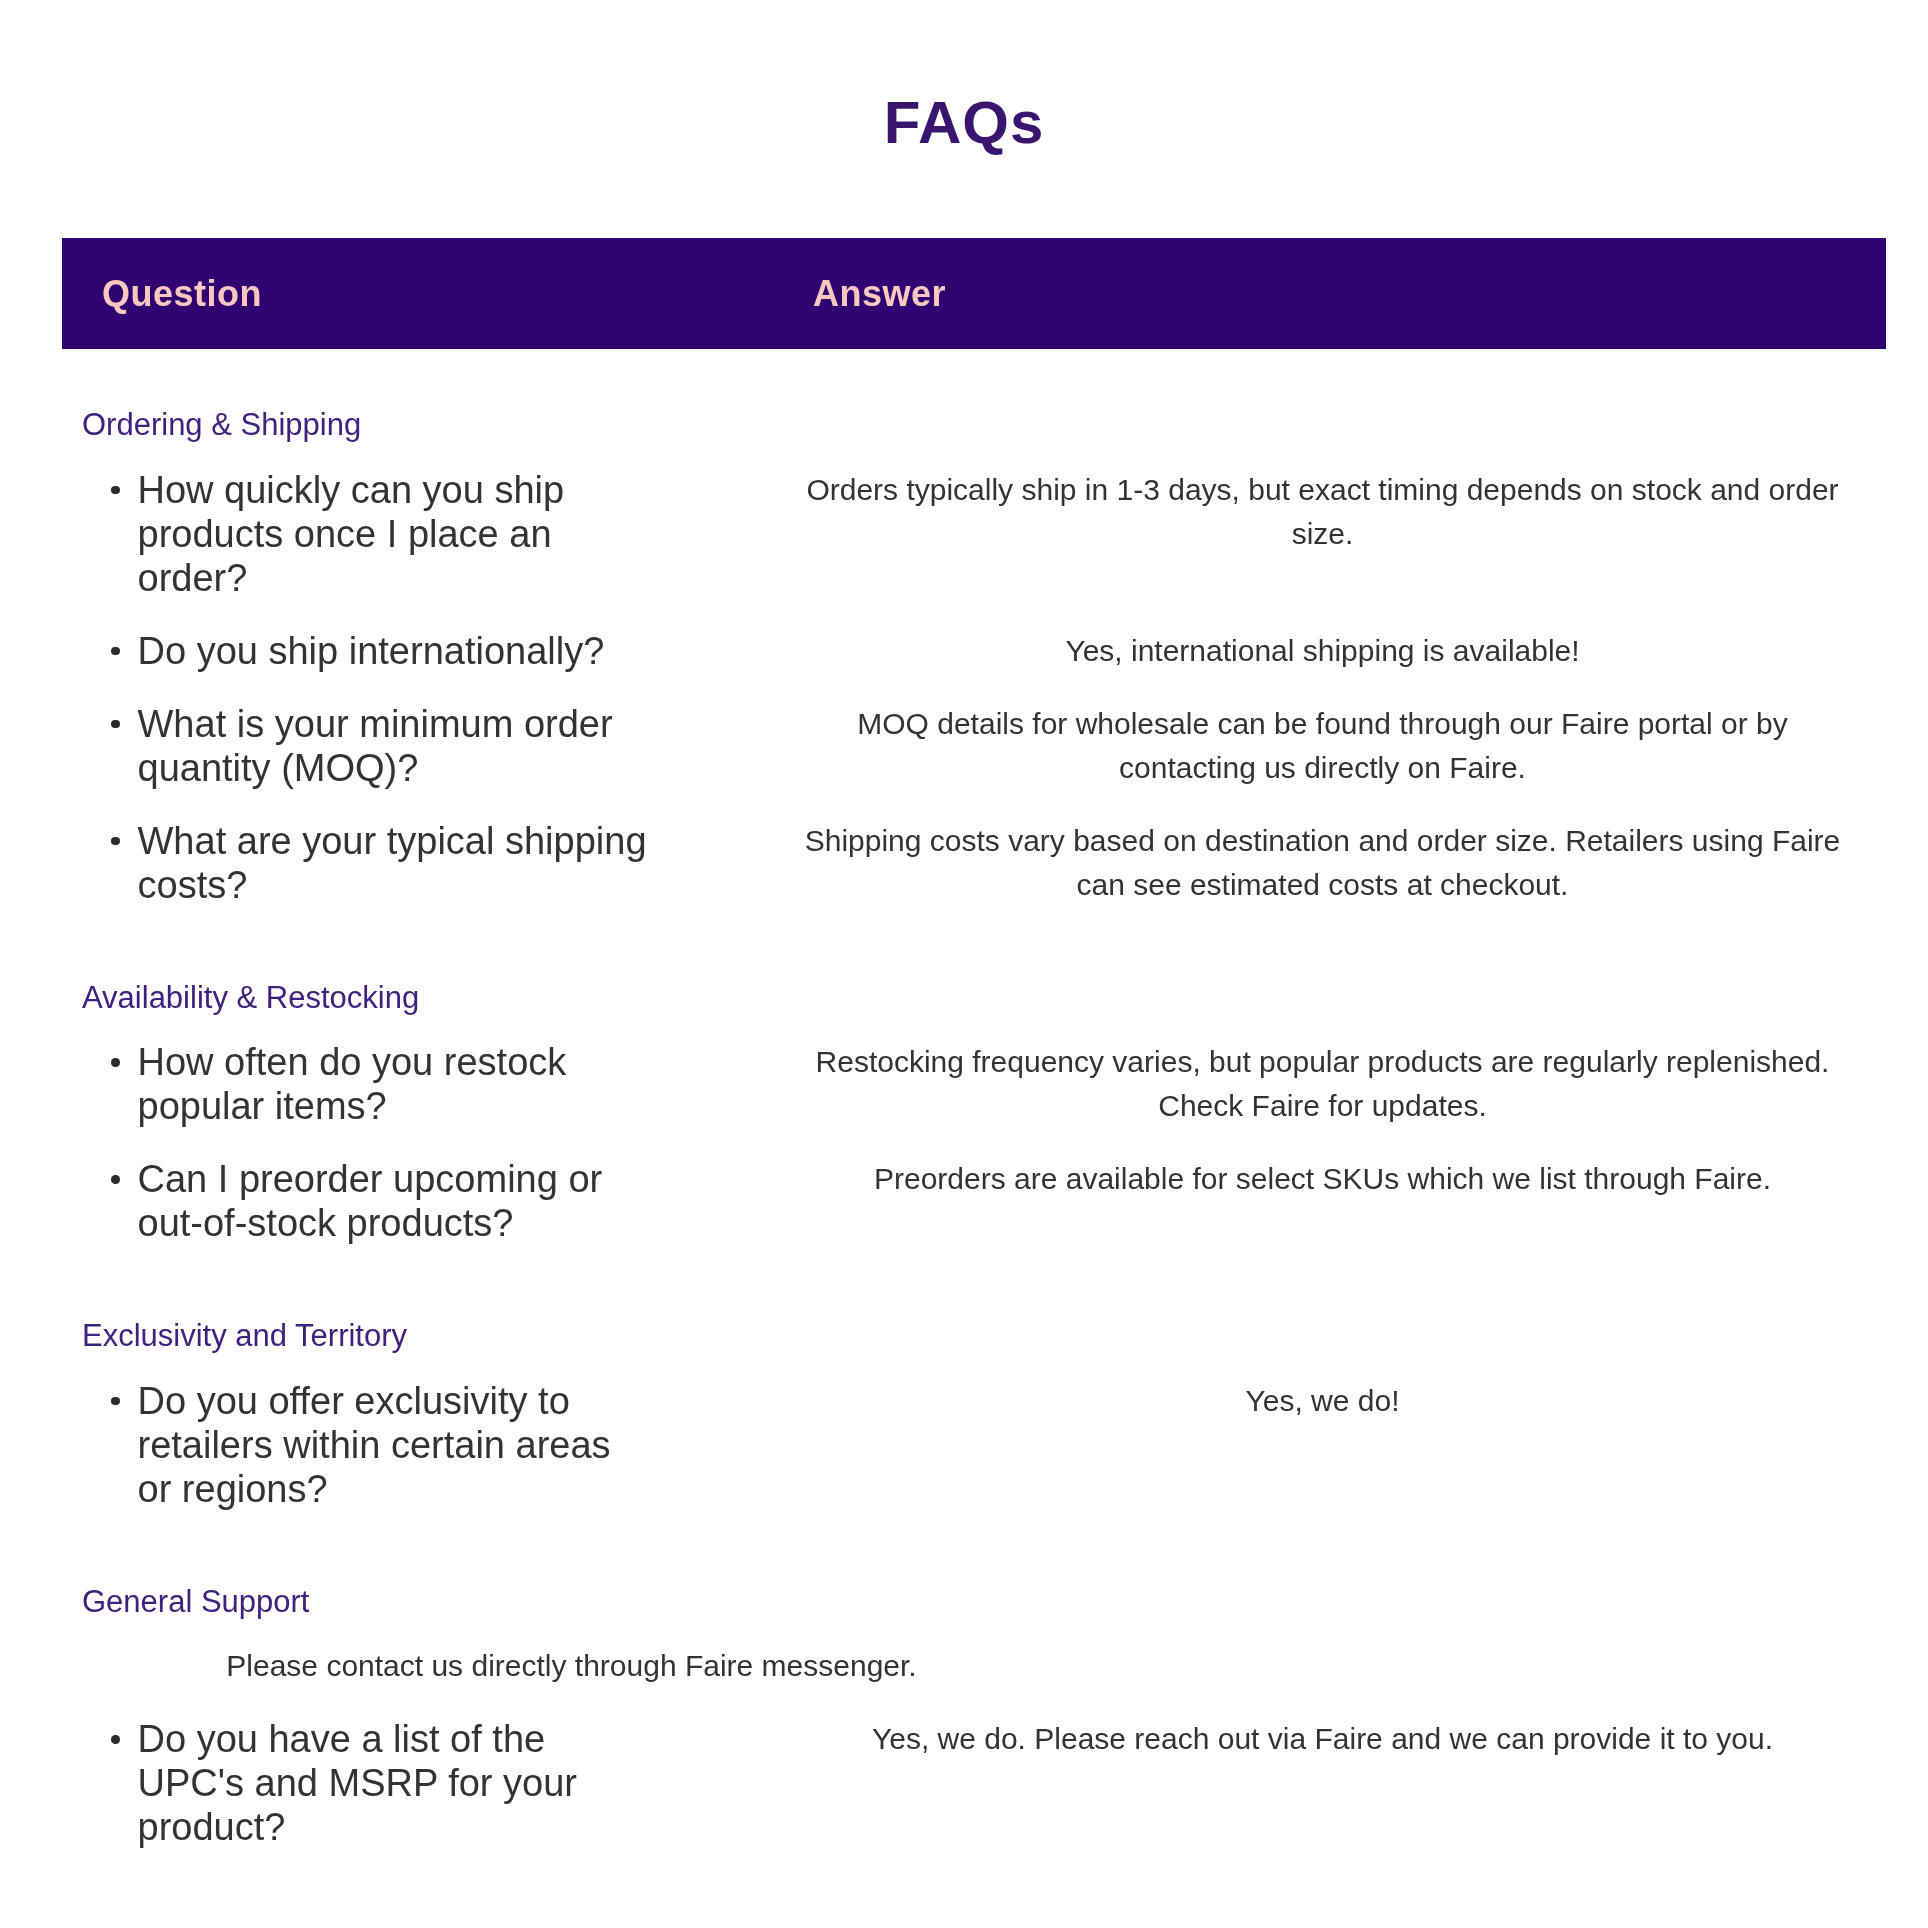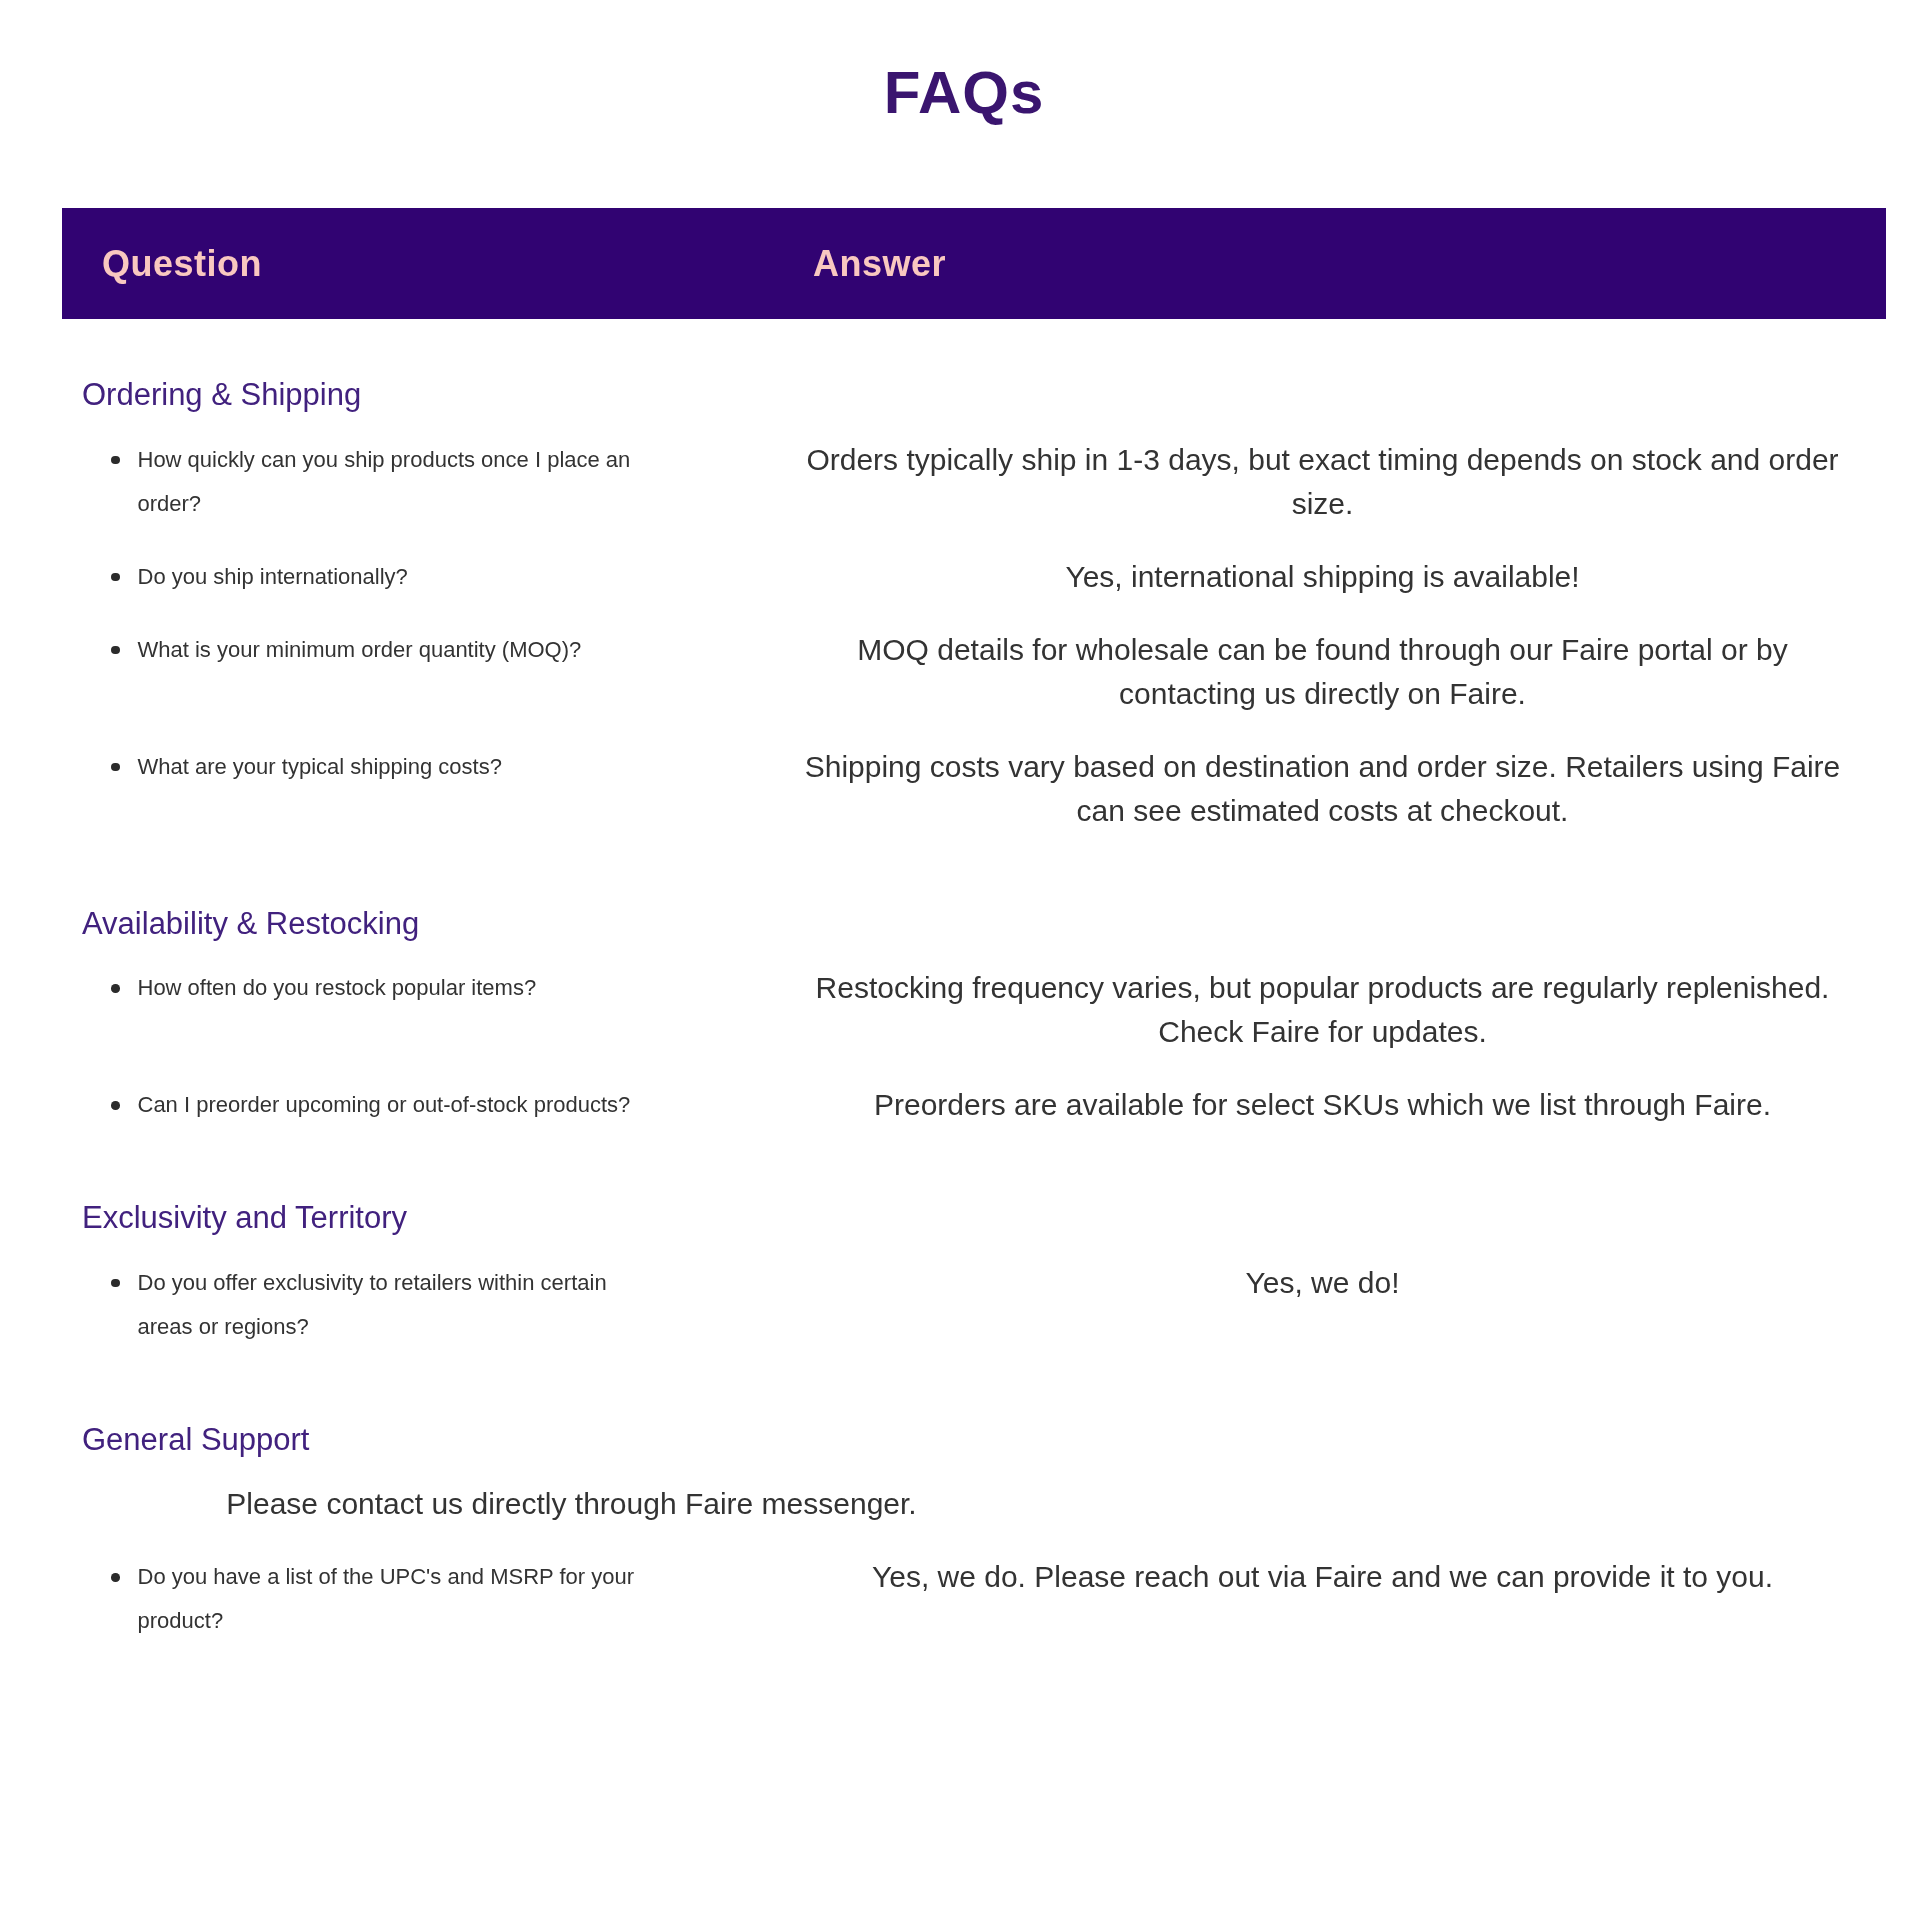--- a/index.html
+++ b/index.html
@@ -3,21 +3,21 @@
 <meta charset="utf-8">
 <style>
   html, body { margin: 0; padding: 0; background: #ffffff; }
   .page {
     position: relative;
     width: 1928px;
     height: 1928px;
     box-sizing: border-box;
     background: #ffffff;
     font-family: "Liberation Sans", sans-serif;
-    padding-top: 58px;
+    padding-top: 88px;
     overflow: hidden;
   }
   .page-title {
     margin: 0;
     text-align: center;
     font-size: 60px;
     font-weight: bold;
     letter-spacing: 0.9px;
     color: var(--title-color, #3a156f);
   }
@@ -62,21 +62,21 @@
     width: 8.5px; height: 8.5px;
     border-radius: 50%;
     background: #2b2b2b;
     margin-top: 18px;
     flex: none;
   }
   .q-text {
     display: block;
     margin-left: 18px;
     width: 513px;
-    font-size: 22px;
+    font-size: 38px;
     line-height: 44px;
     color: var(--body-color, #333333);
   }
   .a-cell { flex: 1; min-width: 0; text-align: center; }
   .a-text {
     display: block;
     max-width: 1059px;
     font-size: 30px;
     line-height: 44px;
     color: var(--body-color, #333333);

